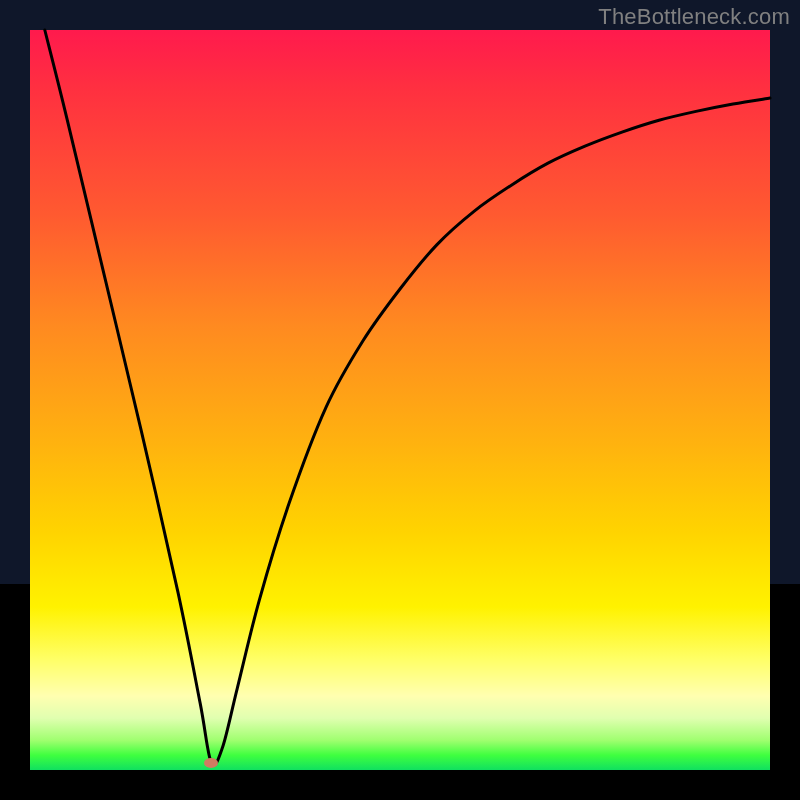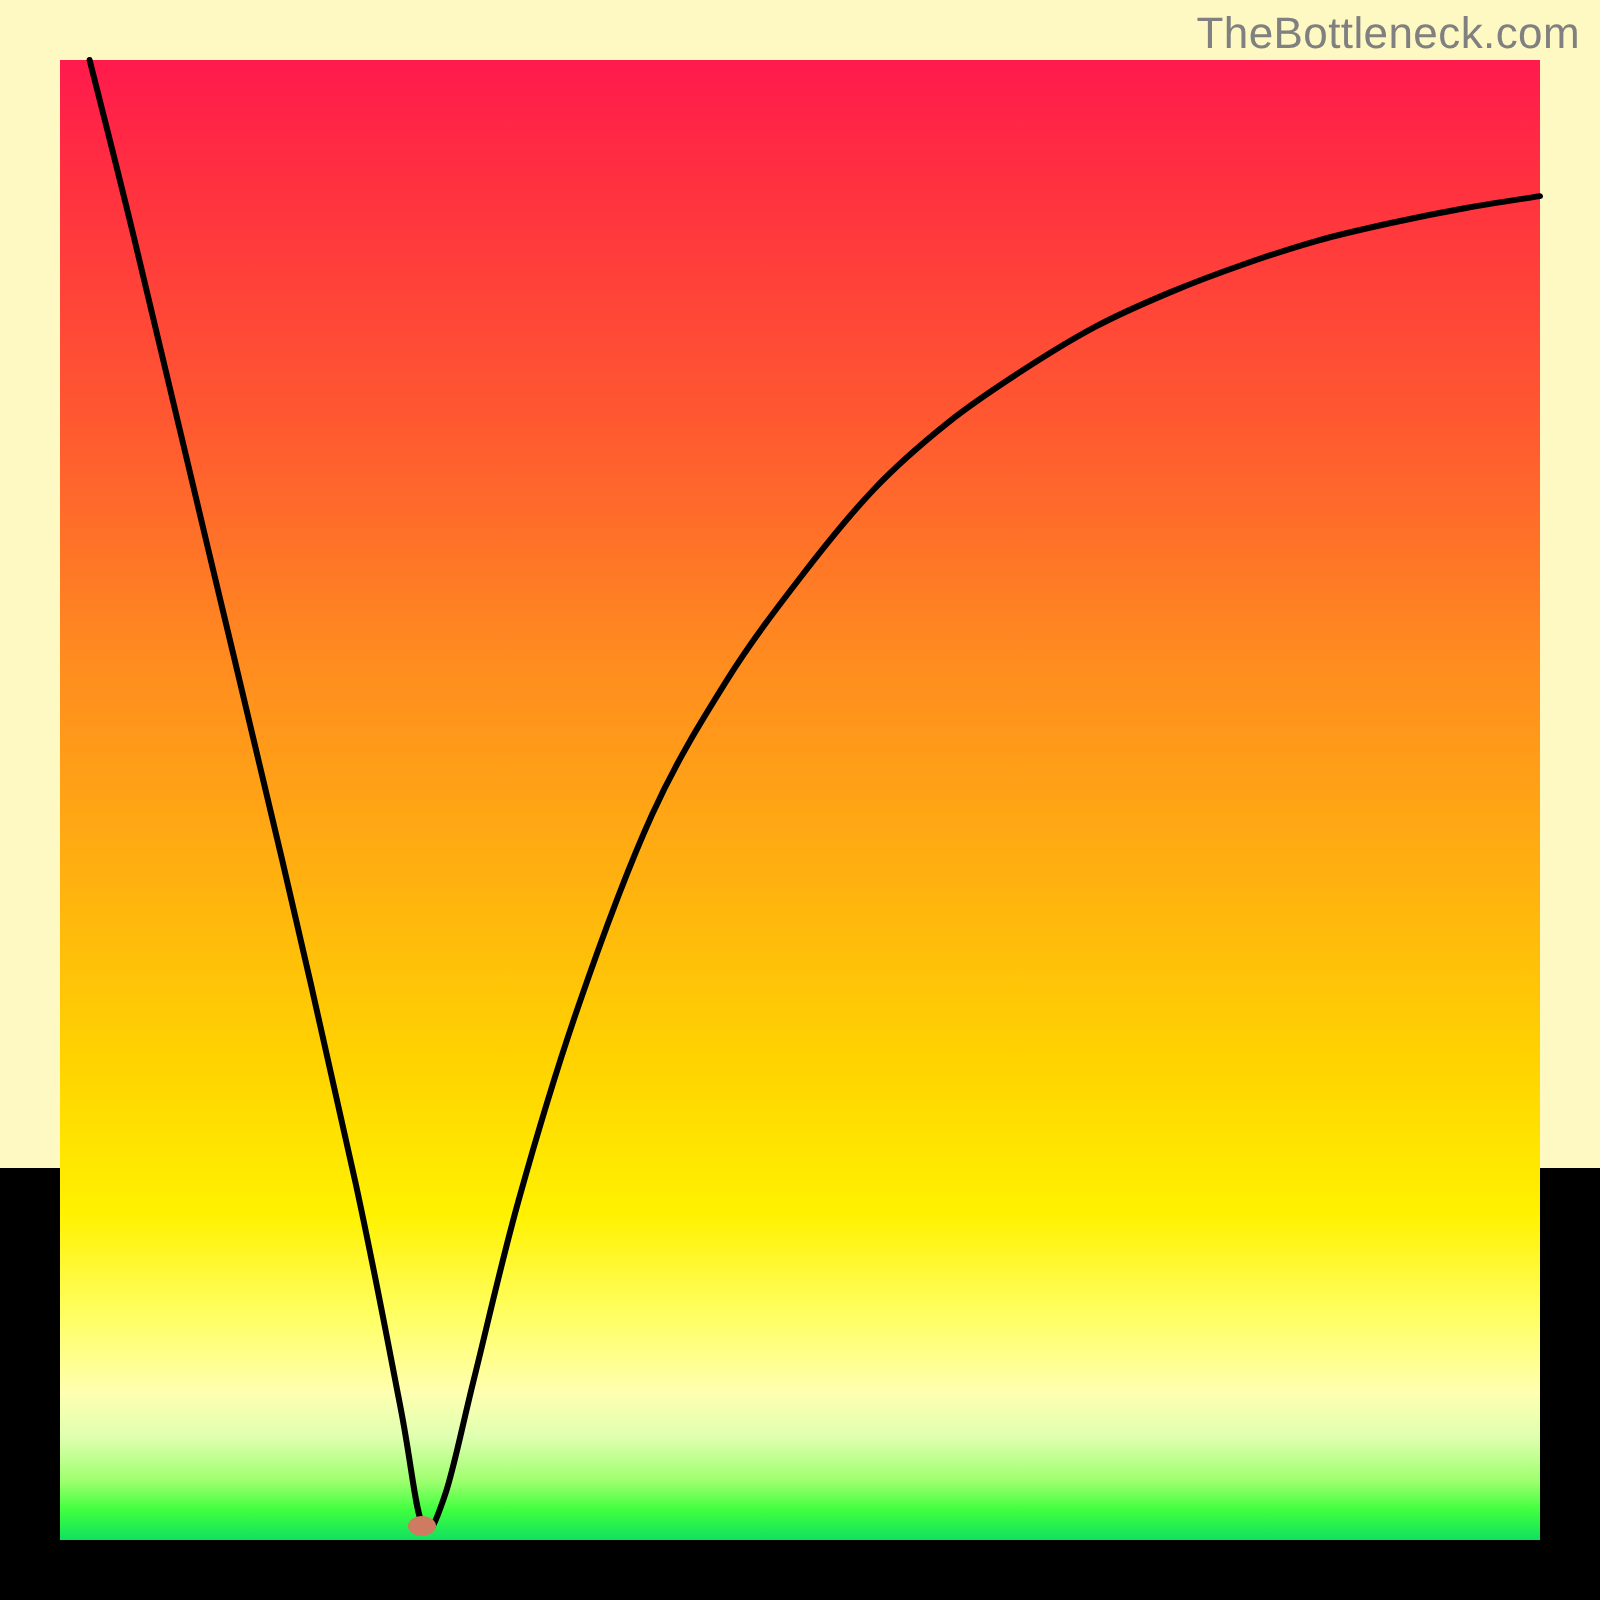--- a/index.html
+++ b/index.html
@@ -8,21 +8,21 @@
     width: 800px;
     height: 800px;
     overflow: hidden;
     font-family: Arial, Helvetica, sans-serif;
     background: #000;
   }
   .frame {
     position: relative;
     width: 800px;
     height: 584px;
-    background: #fef9c3;
+    background: #0f172a;
   }
   .plot-area {
     position: absolute;
     left: 30px;
     top: 30px;
     width: 740px;
     height: 740px;
     
     background: linear-gradient(
       to bottom,

